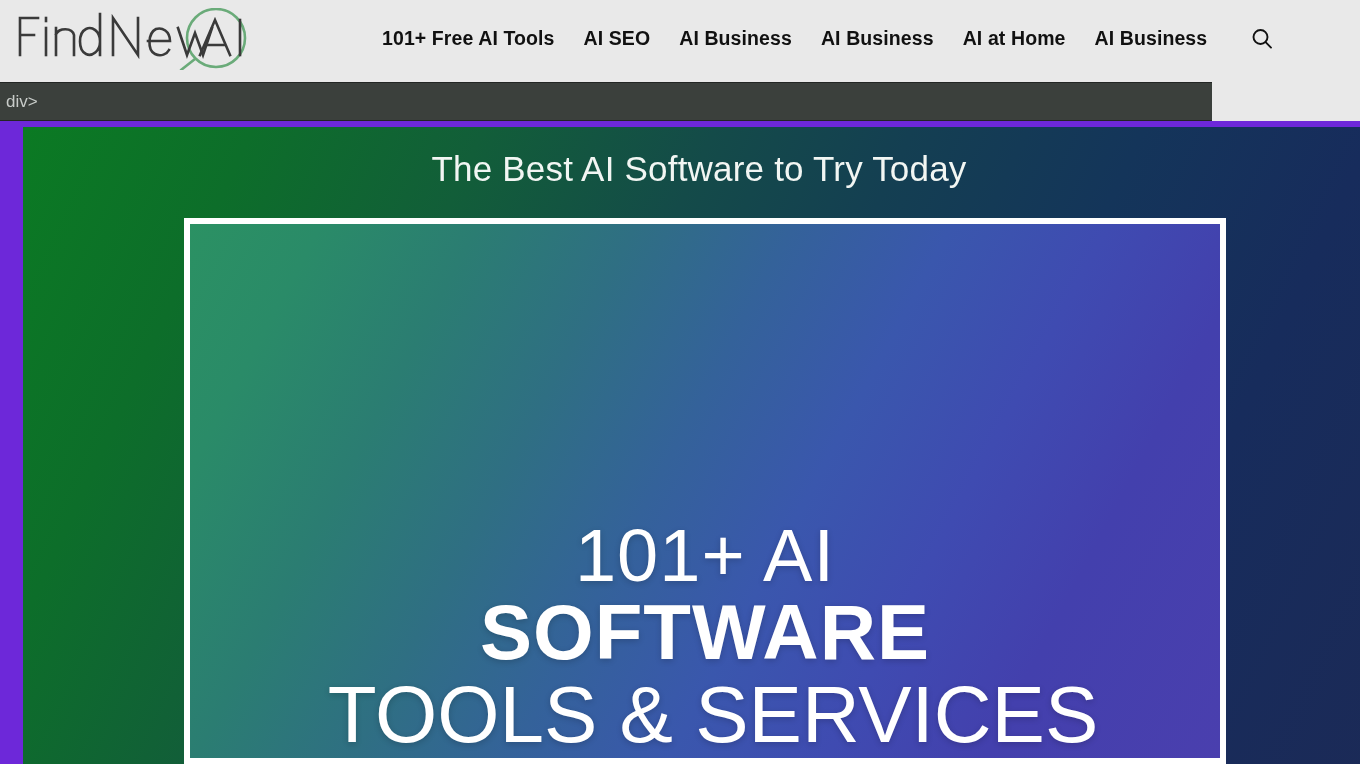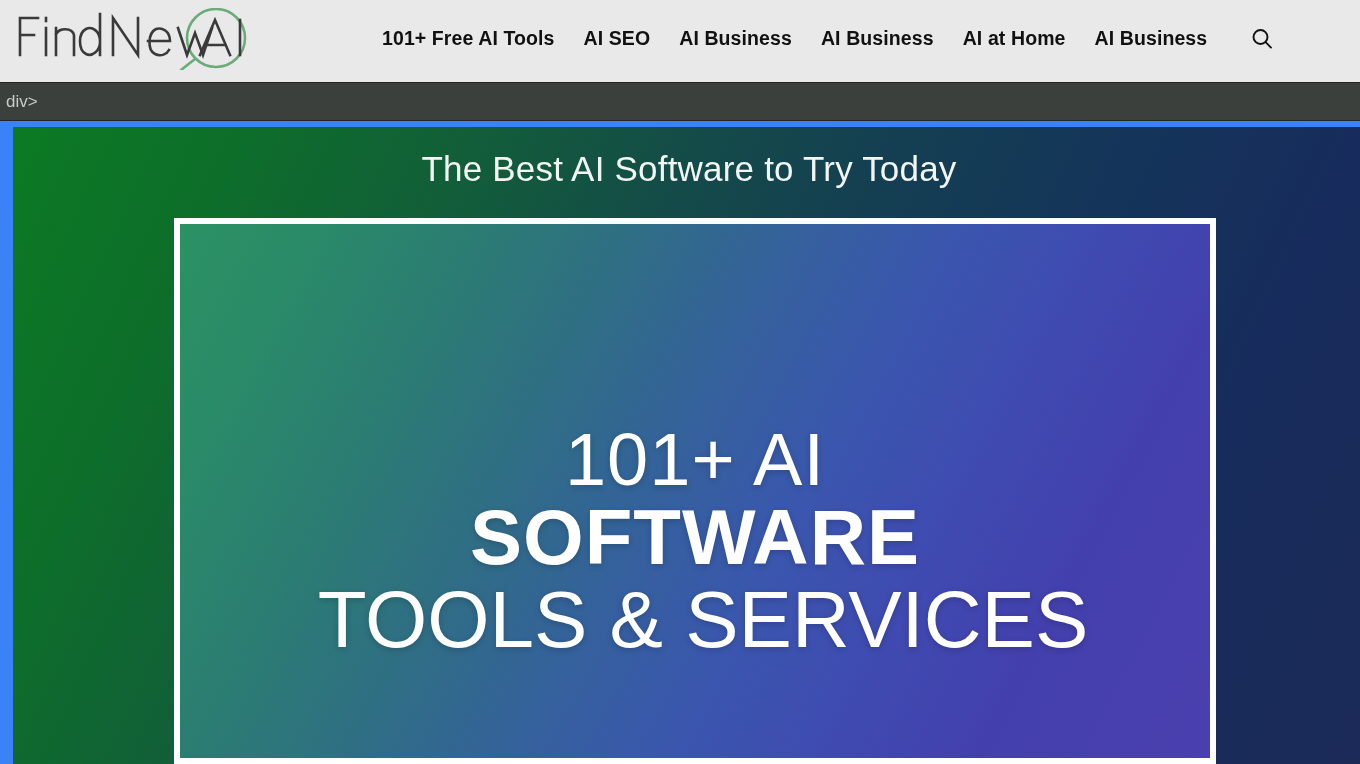--- a/index.html
+++ b/index.html
@@ -62,21 +62,21 @@
     justify-content: center;
     cursor: pointer;
     background: transparent;
     border: none;
   }
 
   
   .inspector-bar {
     position: absolute;
     top: 82px; left: 0;
-    width: 1360px;
+    width: 1212px;
     height: 39px;
     background: #3b403c;
     border-top: 1px solid #232624;
     border-bottom: 1px solid #232624;
     display: flex;
     align-items: center;
     z-index: 5;
   }
   .inspector-path {
     color: #c8ccc9;
@@ -86,22 +86,22 @@
     font-family: "Liberation Sans", sans-serif;
   }
 
   
   .hero-frame {
     position: absolute;
     top: 121px;
     left: 0;
     width: 1360px;
     height: 643px;
-    background: #3b82f6;
-    padding: 6px 0 0 13px;
+    background: #6d28d9;
+    padding: 6px 0 0 23px;
   }
   .hero {
     position: relative;
     width: 1352px;
     height: 637px;
     background: linear-gradient(115deg,
         #0b7a23 0%,
         #0d6e2a 14%,
         #125e39 28%,
         #144b49 42%,
@@ -145,21 +145,21 @@
         #2f6f83 34%,
         #34629a 46%,
         #3a57ad 58%,
         #3f4bb1 70%,
         #4340ad 82%,
         #4a3fae 100%);
     overflow: hidden;
     display: flex;
     flex-direction: column;
     align-items: center;
-    justify-content: flex-start;
+    justify-content: flex-end;
   }
   .promo-lines {
     margin-top: 200px;
     width: 100%;
     text-align: center;
     color: #ffffff;
     text-shadow: 0 2px 6px rgba(0,0,0,0.18);
   }
   .promo-line-1 {
     font-size: 74px;

